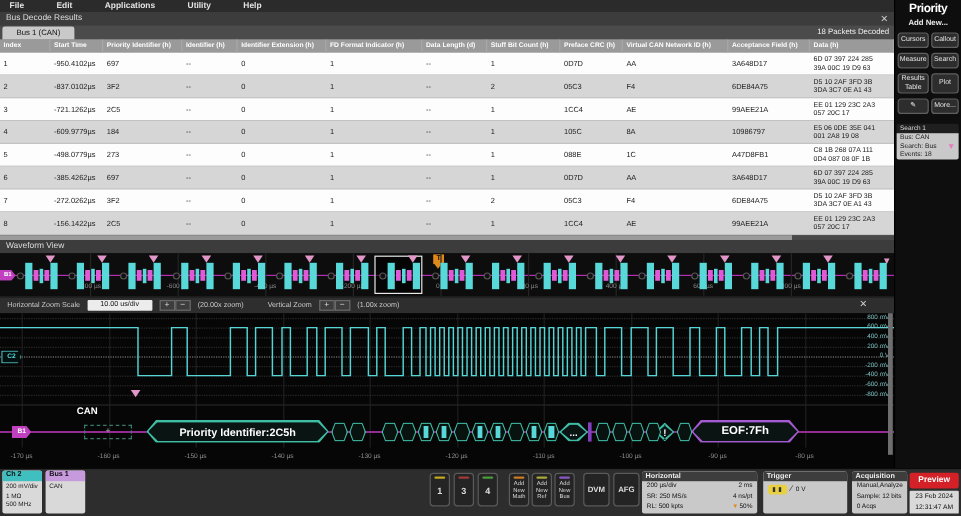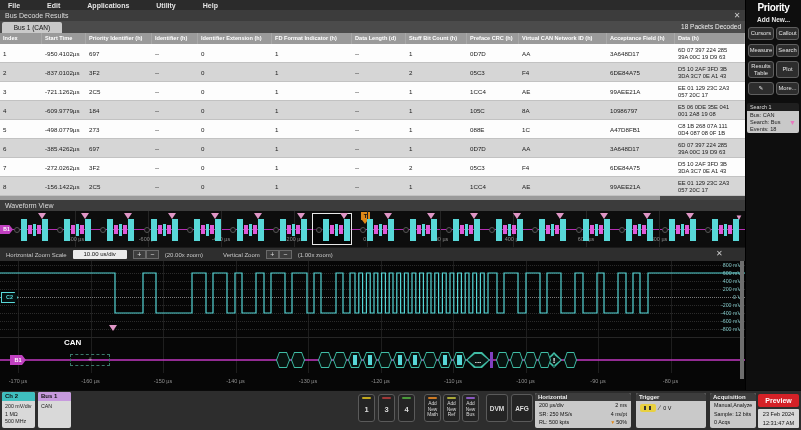--- a/index.html
+++ b/index.html
@@ -496,26 +496,32 @@
     <svg id="wavesvg" width="745" height="129">
       <line x1="0" y1="99" x2="745" y2="99" stroke="#c238c2" stroke-width="1.4"></line>
       <path id="wavepath" fill="none" stroke="#55d6d6" stroke-width="1.2" d="M0,12 H115 V52 H143 V12 H156 V52 H192 V12 H206 V52 H213 V12 H227 V52 H235 V12 H242 V52 H256 V12 H264 V52 H271 V12 H285 V52 H292 V12 H307 V52 H314 V12 H321 V52 H336 V12 H343 V52 H350 V12 H355 V52 H358.8 V12 H362.6 V52 H366.4 V12 H370.2 V52 H374 V12 H377.8 V52 H381.6 V12 H385.4 V52 H389.2 V12 H393 V52 H396.8 V12 H400.6 V52 H404.4 V12 H408.2 V52 H412 V12 H415.8 V52 H419.6 V12 H423.4 V52 H427.2 V12 H431 V52 H434.8 V12 H438.6 V52 H442.4 V12 H446.2 V52 H450 V12 H453.8 V52 H457.6 V12 H461.4 V52 H465.2 V12 H469 V52 H472.8 V12 H476.6 V52 H480.4 V12 H484.2 V52 H488 V12 H497 V52 H504 V12 H518 V52 H526 V12 H540 V52 H547 V12 H561 V52 H575 V12 H583 V52 H597 V12 H604 V52 H618 V12 H626 V52 H633 V12 H640 V52 H648 V12 H745"></path>
     </svg>
     <div id="decode-sep"></div>
     <div id="c2-badge">C2</div>
     <div class="tri abs" id="ev-tri"></div>
     <div id="can-label">CAN</div>
     <div id="b1-badge">B1</div>
     <div id="sof-box">+</div>
+    <div class="bubble" id="bub-priority">
+        <span>Priority Identifier:2C5h</span>
+      </div>
     <div class="bubble" id="bub-ellipsis">
         <span>...</span>
       </div>
     <div id="purple-bar"></div>
     <div class="bubble" id="bub-excl">
         <span>!</span>
+      </div>
+    <div class="bubble" id="bub-eof">
+        <span>EOF:7Fh</span>
       </div>
     <div id="hexlayer">
         <div class="hex" style="left: 276px; width: 14px;"></div>
         <div class="hex" style="left: 291px; width: 14px;"></div>
         <div class="hex" style="left: 318px; width: 14px;"></div>
         <div class="hex" style="left: 333px; width: 14px;"></div>
         <div class="hex" style="left: 348px; width: 14px;">
           <span class="fillbar"></span>
         </div>
         <div class="hex" style="left: 363px; width: 14px;">

